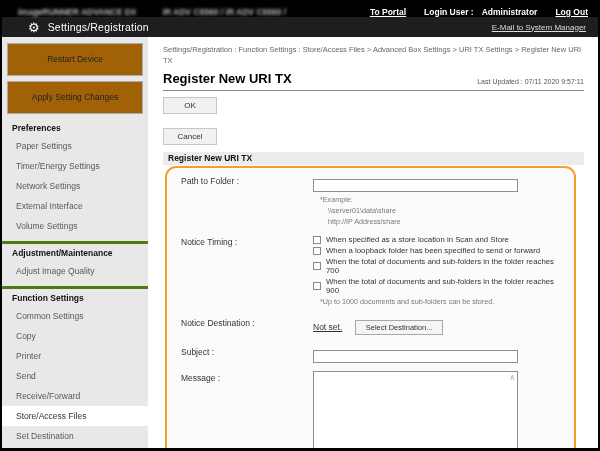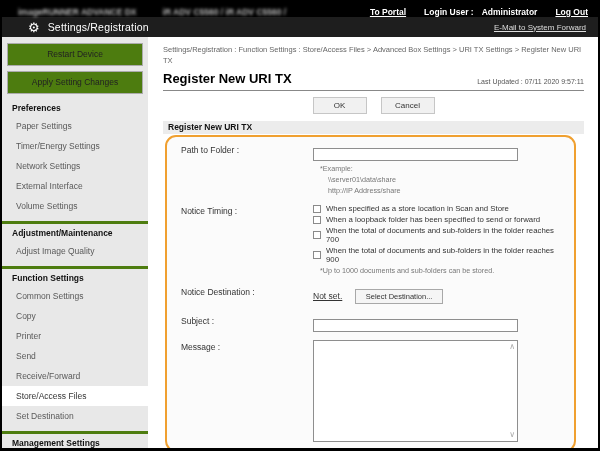--- a/index.html
+++ b/index.html
@@ -30,42 +30,42 @@
   }
   .gear { font-size:13px; line-height:13px; margin-right:8px; color:#fff; }
   .app-title { font-size:10.5px; font-weight:normal; letter-spacing:.2px; }
   .appbar .spacer { flex:1; }
   .email-link { font-size:8px; color:#ddd !important; font-weight:normal; }
   
   .content { display:flex; height:411px; overflow:hidden; }
   
   .sidebar { width:146px; background:#e8e8e8; flex:none; overflow:hidden; padding-top:6px; }
   .side-btn {
-    display:block; width:136px; margin:0 auto 5px auto; height:23px;
-    background:#4d7c0f; border:1px solid #ababab; font-size:8.5px; color:#222;
+    display:block; width:136px; margin:0 auto 5px auto; height:33px;
+    background:#a16207; border:1px solid #ababab; font-size:8.5px; color:#222;
     text-align:center; line-height:15px; cursor:pointer;
   }
   .side-section { margin-top:5px; }
   .side-header {
     font-size:8.5px; font-weight:bold; color:#111;
     padding:4px 4px 3px 10px; border-top:3px solid #4d7c0f;
   }
   .side-section:first-of-type .side-header { border-top:none; }
   .side-item {
     font-size:8.5px; color:#595959; padding:5.5px 4px 5.5px 14px;
     cursor:pointer; line-height:9px;
   }
   .side-item.selected { background:#fff; color:#333; }
   
   .main { flex:1; background:#fff; padding:8px 14px 0 15px; overflow:hidden; }
   .breadcrumb { font-size:7.5px; color:#666; line-height:1.4; margin-bottom:5px; max-width:425px; }
   .title-row { display:flex; justify-content:space-between; align-items:flex-end; border-bottom:1px solid #888; padding-bottom:4px; }
   .page-title { font-size:13px; font-weight:bold; color:#000; }
   .last-updated { font-size:7px; color:#555; padding-bottom:1px; }
-  .btn-row { display:flex; justify-content:center; gap:14px; margin-top:6px; }
+  .btn-row { display:flex; justify-content:center; gap:14px; margin-top:6px;flex-direction:column; }
   .btn {
     width:54px; height:17px; background:#f1f1f1; border:1px solid #c6c6c6;
     font-size:8px; color:#333; display:flex; align-items:center; justify-content:center;
     cursor:pointer;
   }
   .section-band {
     margin-top:7px; height:13px; background:#ececec;
     font-size:8.5px; font-weight:bold; color:#111; line-height:13px; padding-left:5px;
   }
   .panel {
@@ -105,21 +105,21 @@
   <a>To Portal</a>
   <span class="tb-item">Login User :</span>
   <span class="tb-item" style="margin-left:8px;">Administrator</span>
   <a class="tb-item">Log Out</a>
 </div>
 
 <div class="appbar">
   <span class="gear">⚙</span>
   <span class="app-title">Settings/Registration</span>
   <span class="spacer"></span>
-  <a class="email-link">E-Mail to System Forward</a>
+  <a class="email-link">E-Mail to System Manager</a>
 </div>
 
 <div class="content">
 
   <aside class="sidebar">
     <button class="side-btn">Restart Device</button>
     <button class="side-btn">Apply Setting Changes</button>
 
     <div class="side-section">
       <div class="side-header">Preferences</div>

